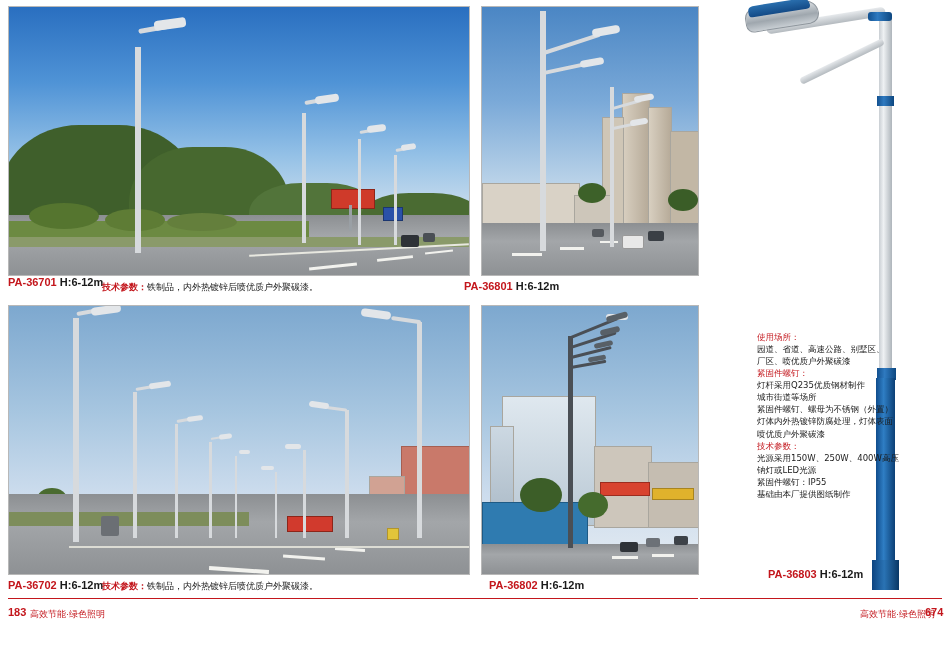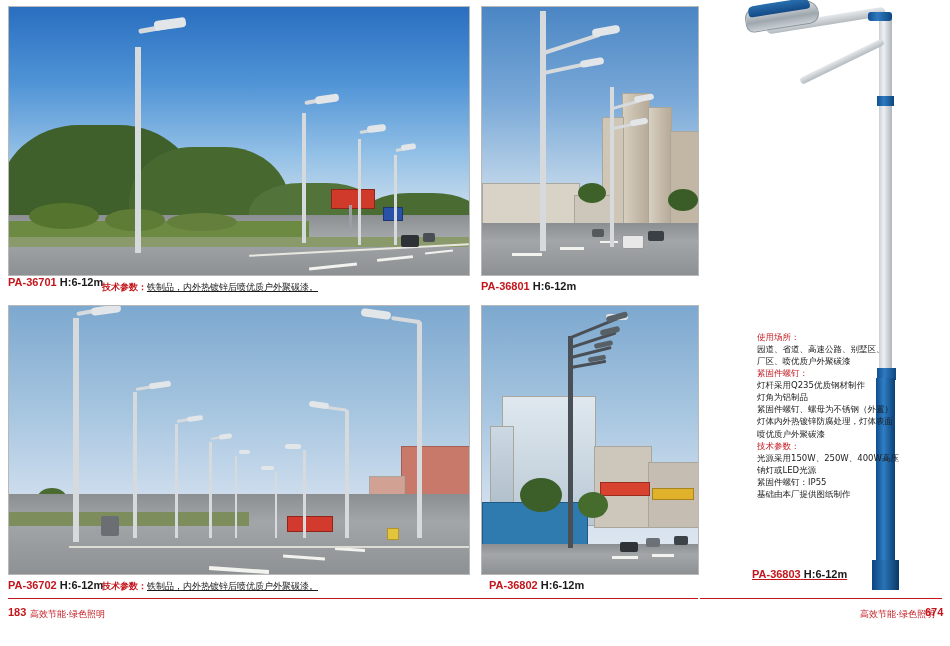--- a/index.html
+++ b/index.html
@@ -110,21 +110,21 @@
   }
   .caption .code { color: #c3161c; }
   .caption .h { color: #1a1a1a; }
   .spec-note {
     position: absolute;
     font-size: 9px;
     color: #c3161c;
     white-space: nowrap;
   }
   .spec-note .lbl { color: #c3161c; font-weight: bold; }
-  .spec-note .txt { color: #1a1a1a; font-weight: normal; text-decoration: underline; }
+  .spec-note .txt { color: #1a1a1a; font-weight: normal; }
 
   
   .hero {
     position: absolute;
     left: 700px; top: 0;
     width: 250px; height: 600px;
     background: #ffffff;
     overflow: hidden;
   }
   .hero-pole {
@@ -274,21 +274,21 @@
     <div class="pole" style="left:128px; top:80px; width:4px; height:160px;"></div>
     <div class="arm" style="left:131px; top:100px; width:30px; height:3px; border-radius:8px; transform:rotate(-16deg);"></div>
     <div class="head" style="left:152px; top:88px; width:20px; height:6px; transform:rotate(-10deg);"></div>
     <div class="arm" style="left:131px; top:120px; width:24px; height:3px; border-radius:8px; transform:rotate(-12deg);"></div>
     <div class="head" style="left:148px; top:112px; width:18px; height:6px; transform:rotate(-10deg);"></div>
 
     <div class="car" style="left:140px; top:228px; width:20px; height:12px; background:#e8e8e8; border:1px solid #999;"></div>
     <div class="car" style="left:166px; top:224px; width:16px; height:10px; background:#3a3f45;"></div>
     <div class="car" style="left:110px; top:222px; width:12px; height:8px; background:#55595e;"></div>
   </div>
-  <div class="caption" style="left:481px; top:280px;">
+  <div class="caption" style="left:464px; top:280px;">
     <span class="code">PA-36801</span>
     <span class="h">H:6-12m</span>
   </div>
 
   <div class="photo" style="left:8px; top:305px; width:460px; height:268px;">
     <div class="sky pale"></div>
 
     <div class="building" style="left:266px; top:196px; width:48px; height:26px; background:#cfcac0;"></div>
     <div class="building" style="left:392px; top:140px; width:68px; height:84px; background:#c9796a; border-color:#a55f52;"></div>
     <div class="building" style="left:360px; top:170px; width:34px; height:54px; background:#d1a293;"></div>
@@ -410,32 +410,32 @@
     <div class="hero-lamp" style="left:45px; top:4px; width:72px; height:22px; transform:rotate(-9deg);"></div>
     <div class="hero-lamp-blue" style="left:48px; top:2px; width:62px; height:11px; transform:rotate(-9deg);"></div>
   </div>
 
   <div class="specs">
     <div class="hd">使用场所：</div>
     <div>园道、省道、高速公路、别墅区、</div>
     <div>厂区、喷优质户外聚碳漆</div>
     <div class="hd">紧固件螺钉：</div>
     <div>灯杆采用Q235优质钢材制作</div>
-    <div>灯角为铝制品</div>
+    <div>城市街道等场所</div>
     <div>紧固件螺钉、螺母为不锈钢（外置）</div>
     <div>灯体内外热镀锌防腐处理，灯体表面</div>
     <div>喷优质户外聚碳漆</div>
     <div class="hd">技术参数：</div>
     <div>光源采用150W、250W、400W高压</div>
     <div>钠灯或LED光源</div>
     <div>紧固件螺钉：IP55</div>
     <div>基础由本厂提供图纸制作</div>
   </div>
 
-  <div class="caption" style="left:752px; top:568px;text-decoration:underline;">
+  <div class="caption" style="left:768px; top:568px;">
     <span class="code">PA-36803</span>
     <span class="h">H:6-12m</span>
   </div>
 
   <div class="footer-rule"></div>
   <div class="footer-rule-r"></div>
   <div class="pagenum" style="left:8px; top:606px;">183</div>
   <div class="footer-text" style="left:30px; top:608px;">高效节能·绿色照明</div>
   <div class="footer-text" style="left:860px; top:608px;">高效节能·绿色照明</div>
   <div class="pagenum" style="left:925px; top:606px;">674</div>

